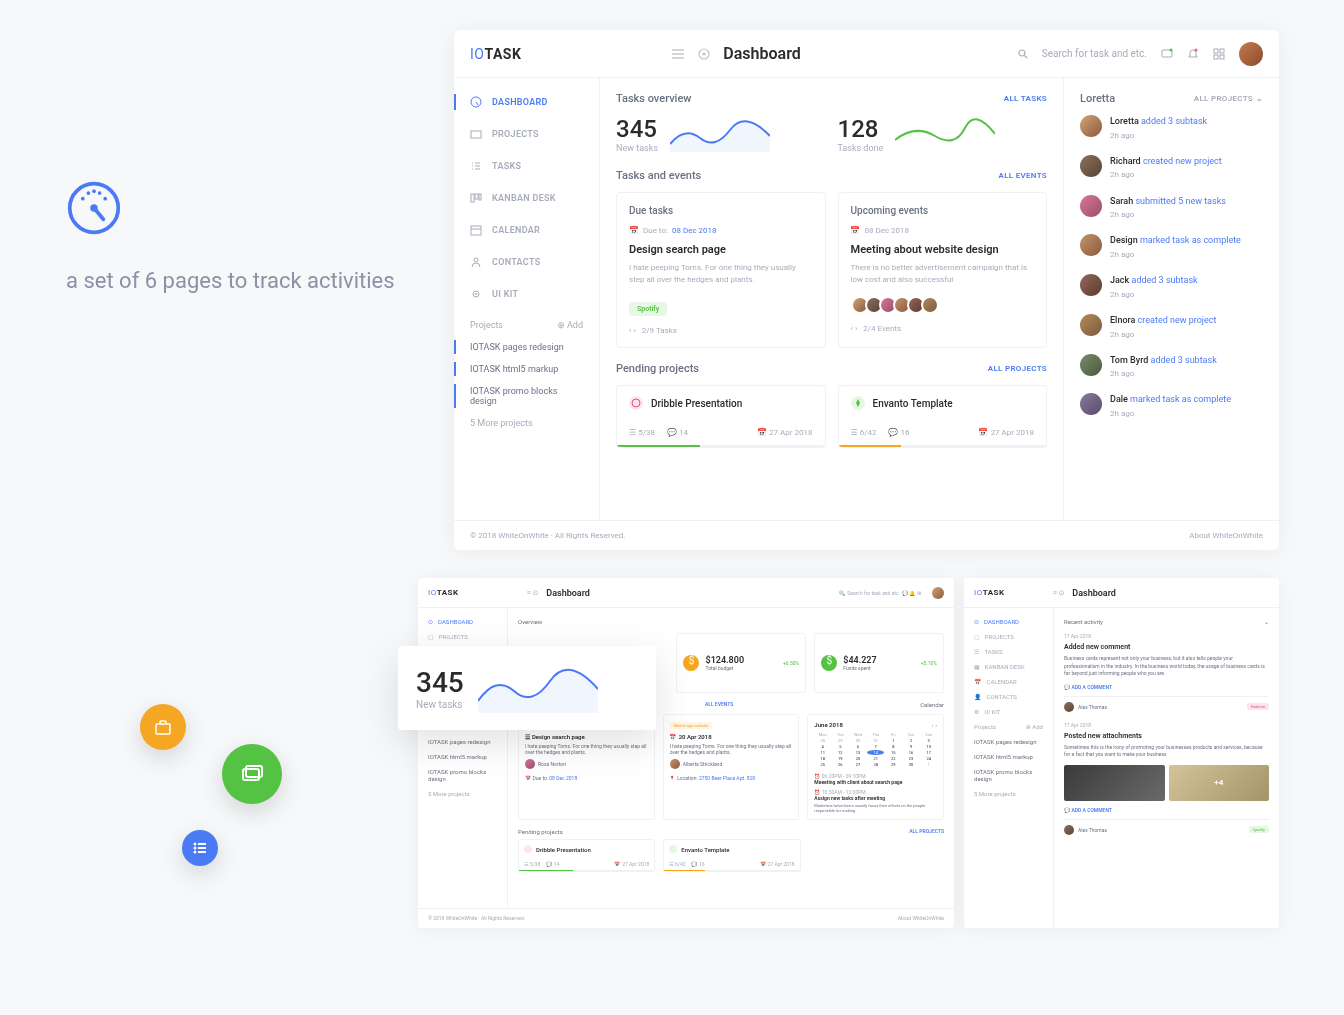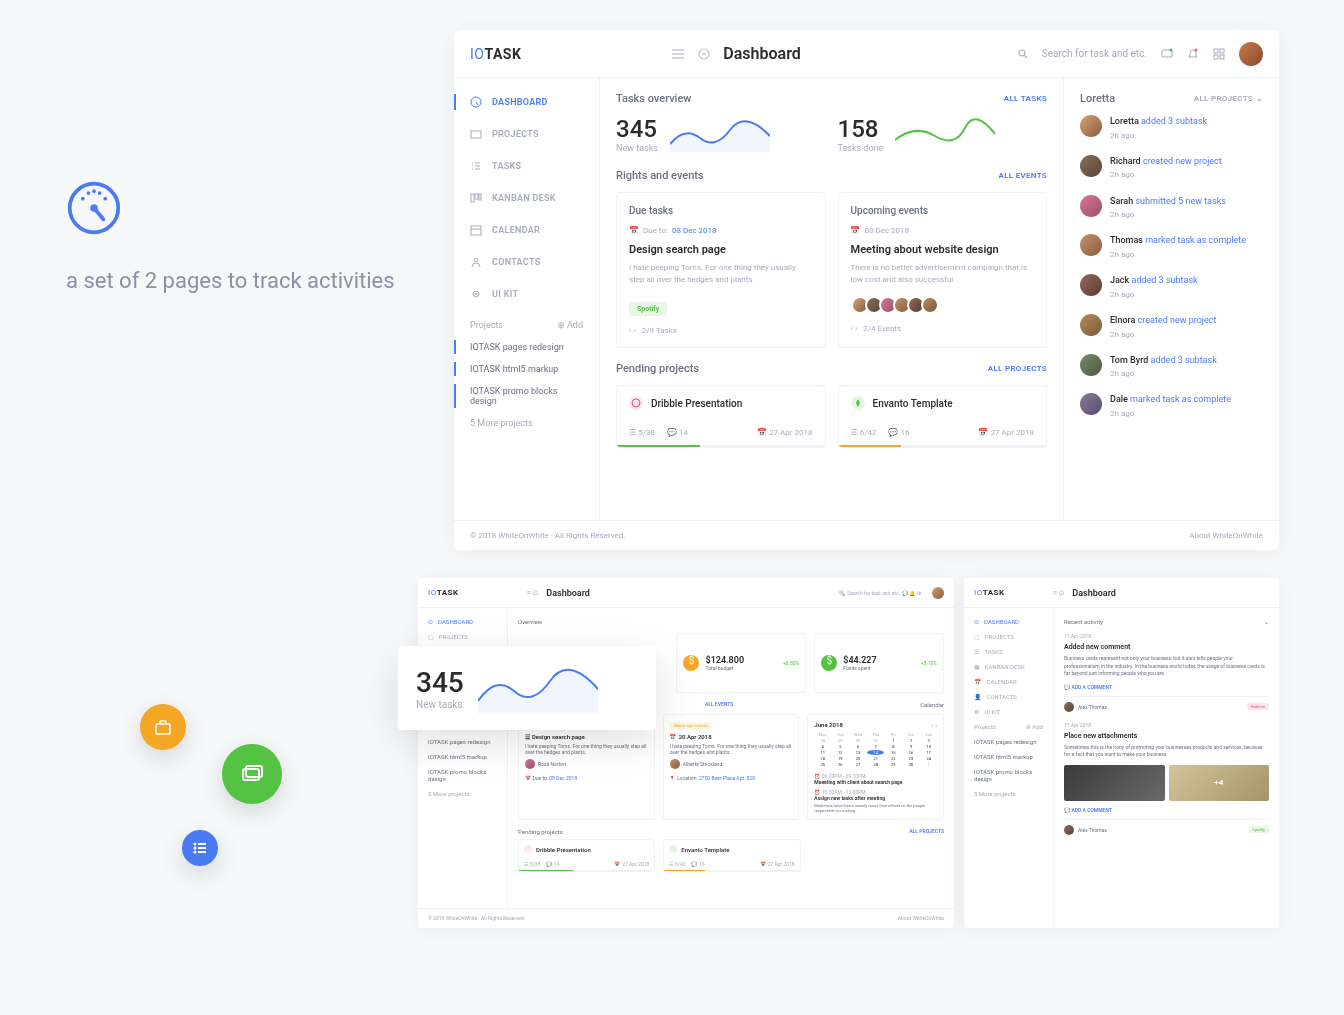--- a/index.html
+++ b/index.html
@@ -117,21 +117,21 @@
   <svg class="gauge-icon" viewBox="0 0 60 60">
     <circle cx="30" cy="30" r="26" fill="none" stroke="#4a7bf5" stroke-width="4"></circle>
     <circle cx="18" cy="20" r="2" fill="#4a7bf5"></circle>
       <circle cx="24" cy="14" r="2" fill="#4a7bf5"></circle>
     <circle cx="30" cy="12" r="2" fill="#4a7bf5"></circle>
       <circle cx="36" cy="14" r="2" fill="#4a7bf5"></circle>
     <circle cx="42" cy="20" r="2" fill="#4a7bf5"></circle>
     <path d="M30 30 L40 42" stroke="#4a7bf5" stroke-width="4" stroke-linecap="round"></path>
     <circle cx="30" cy="30" r="4" fill="#4a7bf5"></circle>
   </svg>
-  <p>a set of 2 pages to track activities</p>
+  <p>a set of 6 pages to track activities</p>
 </div>
 
 <div class="circle-btn orange">
   <svg width="20" height="20" viewBox="0 0 20 20">
       <rect x="3" y="7" width="14" height="10" rx="1" fill="none" stroke="#fff" stroke-width="1.5"></rect>
       <path d="M7 7 V5 a1 1 0 0 1 1-1 h4 a1 1 0 0 1 1 1 V7" fill="none" stroke="#fff" stroke-width="1.5"></path>
     </svg>
 </div>
 <div class="circle-btn green">
   <svg width="26" height="26" viewBox="0 0 26 26">
@@ -259,31 +259,31 @@
                 <div class="num">345</div>
                 <div class="lbl">New tasks</div>
               </div>
             <svg class="spark" viewBox="0 0 100 36">
                 <path d="M0 28 Q15 10 30 22 T60 14 T100 20" fill="none" stroke="#4a7bf5" stroke-width="2"></path>
                 <path d="M0 28 Q15 10 30 22 T60 14 T100 20 L100 36 L0 36Z" fill="#4a7bf5" opacity="0.08"></path>
               </svg>
           </div>
           <div class="stat-card">
             <div>
-                <div class="num">158</div>
+                <div class="num">128</div>
                 <div class="lbl">Tasks done</div>
               </div>
             <svg class="spark" viewBox="0 0 100 36">
                 <path d="M0 24 Q20 8 40 20 T70 12 T100 18" fill="none" stroke="#54c242" stroke-width="2"></path>
               </svg>
           </div>
         </div>
 
         <div class="section-head">
-            <h3>Rights and events</h3>
+            <h3>Tasks and events</h3>
             <span class="link">ALL EVENTS</span>
           </div>
         <div class="cards-row">
           <div class="card">
             <h4>Due tasks</h4>
             <div class="meta">
                 <span>📅</span>
                 <span>Due to:</span> 
                 <span class="date">08 Dec 2018</span>
               </div>
@@ -375,21 +375,21 @@
             <div class="act-item">
               <div class="av c2"></div>
               <div class="txt"><span class="name">Richard</span> <span class="action">created new project</span><div class="time">2h ago</div></div>
             </div>
             <div class="act-item">
               <div class="av c3"></div>
               <div class="txt"><span class="name">Sarah</span> <span class="action">submitted 5 new tasks</span><div class="time">2h ago</div></div>
             </div>
             <div class="act-item">
               <div class="av c4"></div>
-              <div class="txt"><span class="name">Thomas</span> <span class="action">marked task as complete</span><div class="time">2h ago</div></div>
+              <div class="txt"><span class="name">Design</span> <span class="action">marked task as complete</span><div class="time">2h ago</div></div>
             </div>
             <div class="act-item">
               <div class="av c5"></div>
               <div class="txt"><span class="name">Jack</span> <span class="action">added 3 subtask</span><div class="time">2h ago</div></div>
             </div>
             <div class="act-item">
               <div class="av c6"></div>
               <div class="txt"><span class="name">Elnora</span> <span class="action">created new project</span><div class="time">2h ago</div></div>
             </div>
             <div class="act-item">
@@ -673,21 +673,21 @@
       <div style="font-size:5px;color:#a7acbb;margin-bottom:4px">17 Apr 2018</div>
       <div style="font-size:7px;font-weight:600;color:#2b2b2b;margin-bottom:4px">Added new comment</div>
       <div style="font-size:5px;line-height:1.5;margin-bottom:6px">Business cards represent not only your business, but it also tells people your professionalism in the industry. In the business world today, the usage of business cards is far beyond just informing people who you are.</div>
       <div style="font-size:5px;color:#4a7bf5;font-weight:600;margin-bottom:6px">💬 <span>ADD A COMMENT</span></div>
       <div style="display:flex;align-items:center;gap:4px;font-size:5px;border-top:1px solid #f0f1f5;padding-top:5px;margin-bottom:10px">
           <div class="av c2" style="width:10px;height:10px;border-radius:50%"></div>
           <span>Alex Thomas</span>
           <span style="margin-left:auto;background:#ffe5ea;color:#e84a7a;padding:1px 4px;border-radius:2px;font-size:4px">Fashion</span>
         </div>
       <div style="font-size:5px;color:#a7acbb;margin-bottom:4px">17 Apr 2018</div>
-      <div style="font-size:7px;font-weight:600;color:#2b2b2b;margin-bottom:4px">Place new attachments</div>
+      <div style="font-size:7px;font-weight:600;color:#2b2b2b;margin-bottom:4px">Posted new attachments</div>
       <div style="font-size:5px;line-height:1.5;margin-bottom:6px">Sometimes this is the irony of promoting your businesses products and services, because for a fact that you want to make your business</div>
       <div style="display:flex;gap:4px;margin-bottom:6px">
         <div style="flex:1;height:36px;background:linear-gradient(135deg,#3a3a3a,#6a6a6a);border-radius:2px"></div>
         <div style="flex:1;height:36px;background:linear-gradient(135deg,#d4c49a,#a4946a);border-radius:2px;display:flex;align-items:center;justify-content:center;color:#fff;font-size:8px;font-weight:600">+4</div>
       </div>
       <div style="font-size:5px;color:#4a7bf5;font-weight:600;margin-bottom:6px">💬 <span>ADD A COMMENT</span></div>
       <div style="display:flex;align-items:center;gap:4px;font-size:5px;border-top:1px solid #f0f1f5;padding-top:5px">
           <div class="av c2" style="width:10px;height:10px;border-radius:50%"></div>
           <span>Alex Thomas</span>
           <span style="margin-left:auto;background:#e8f7e5;color:#54c242;padding:1px 4px;border-radius:2px;font-size:4px">Spotify</span>

